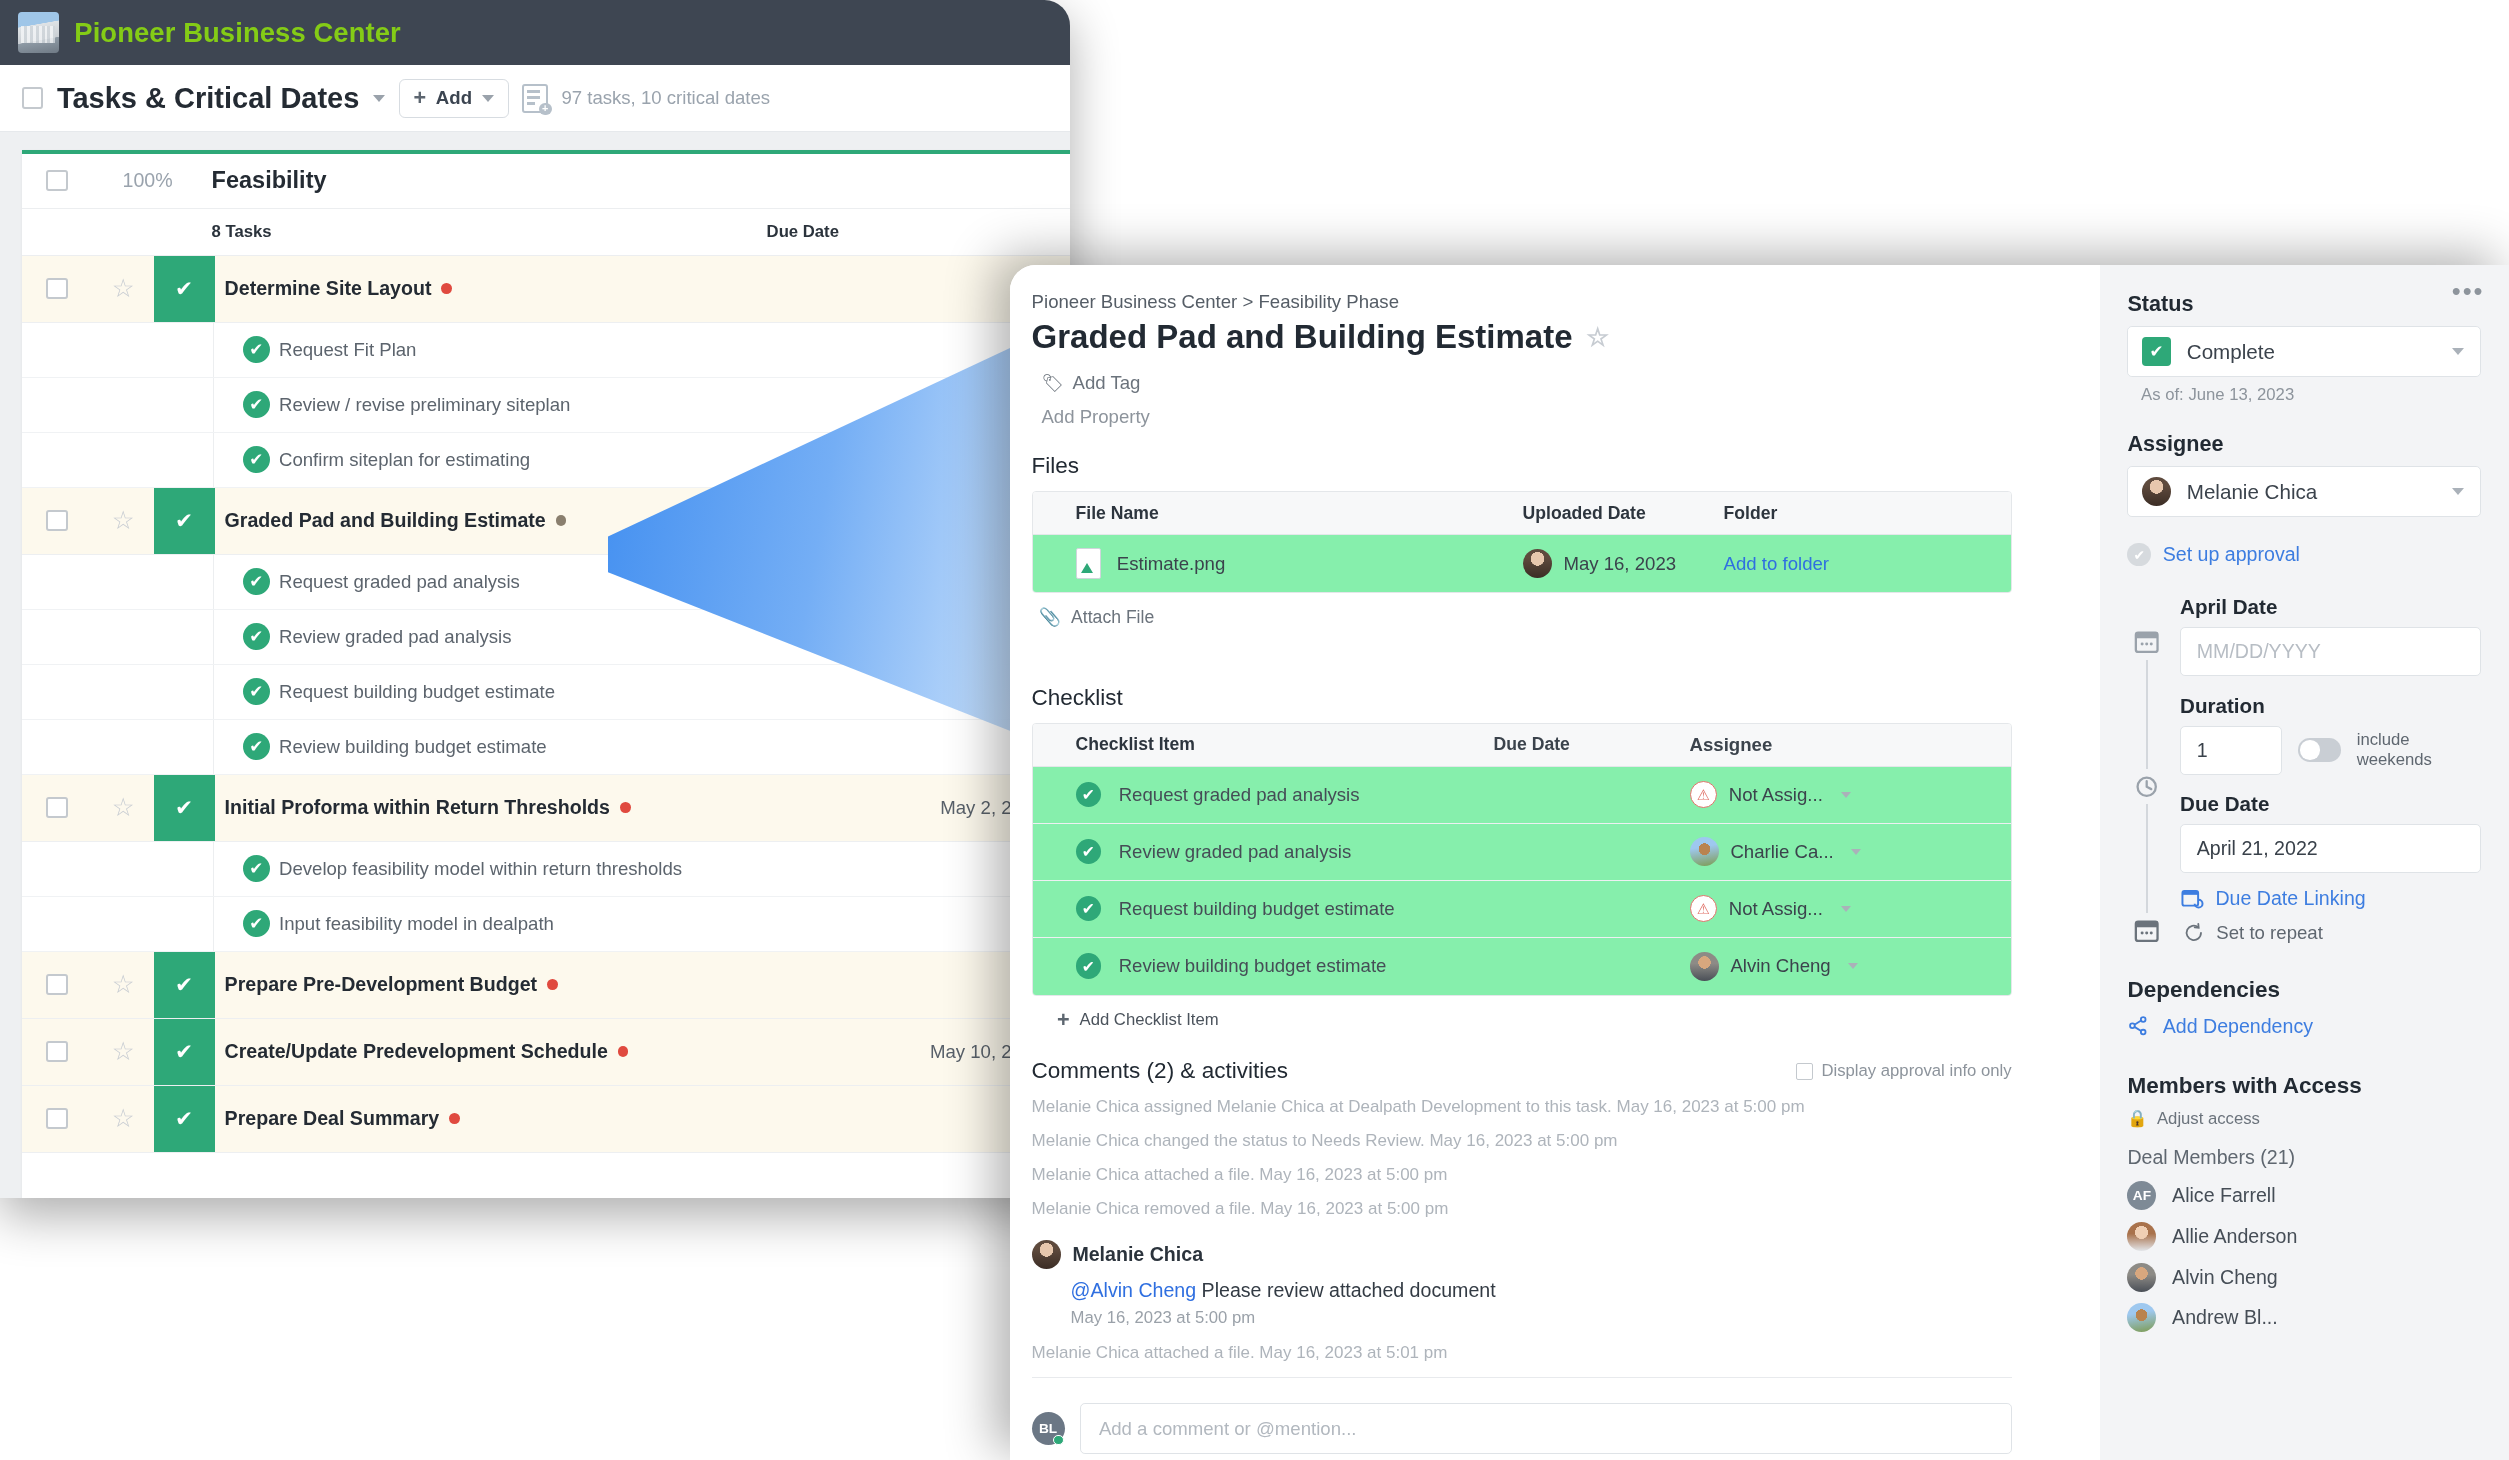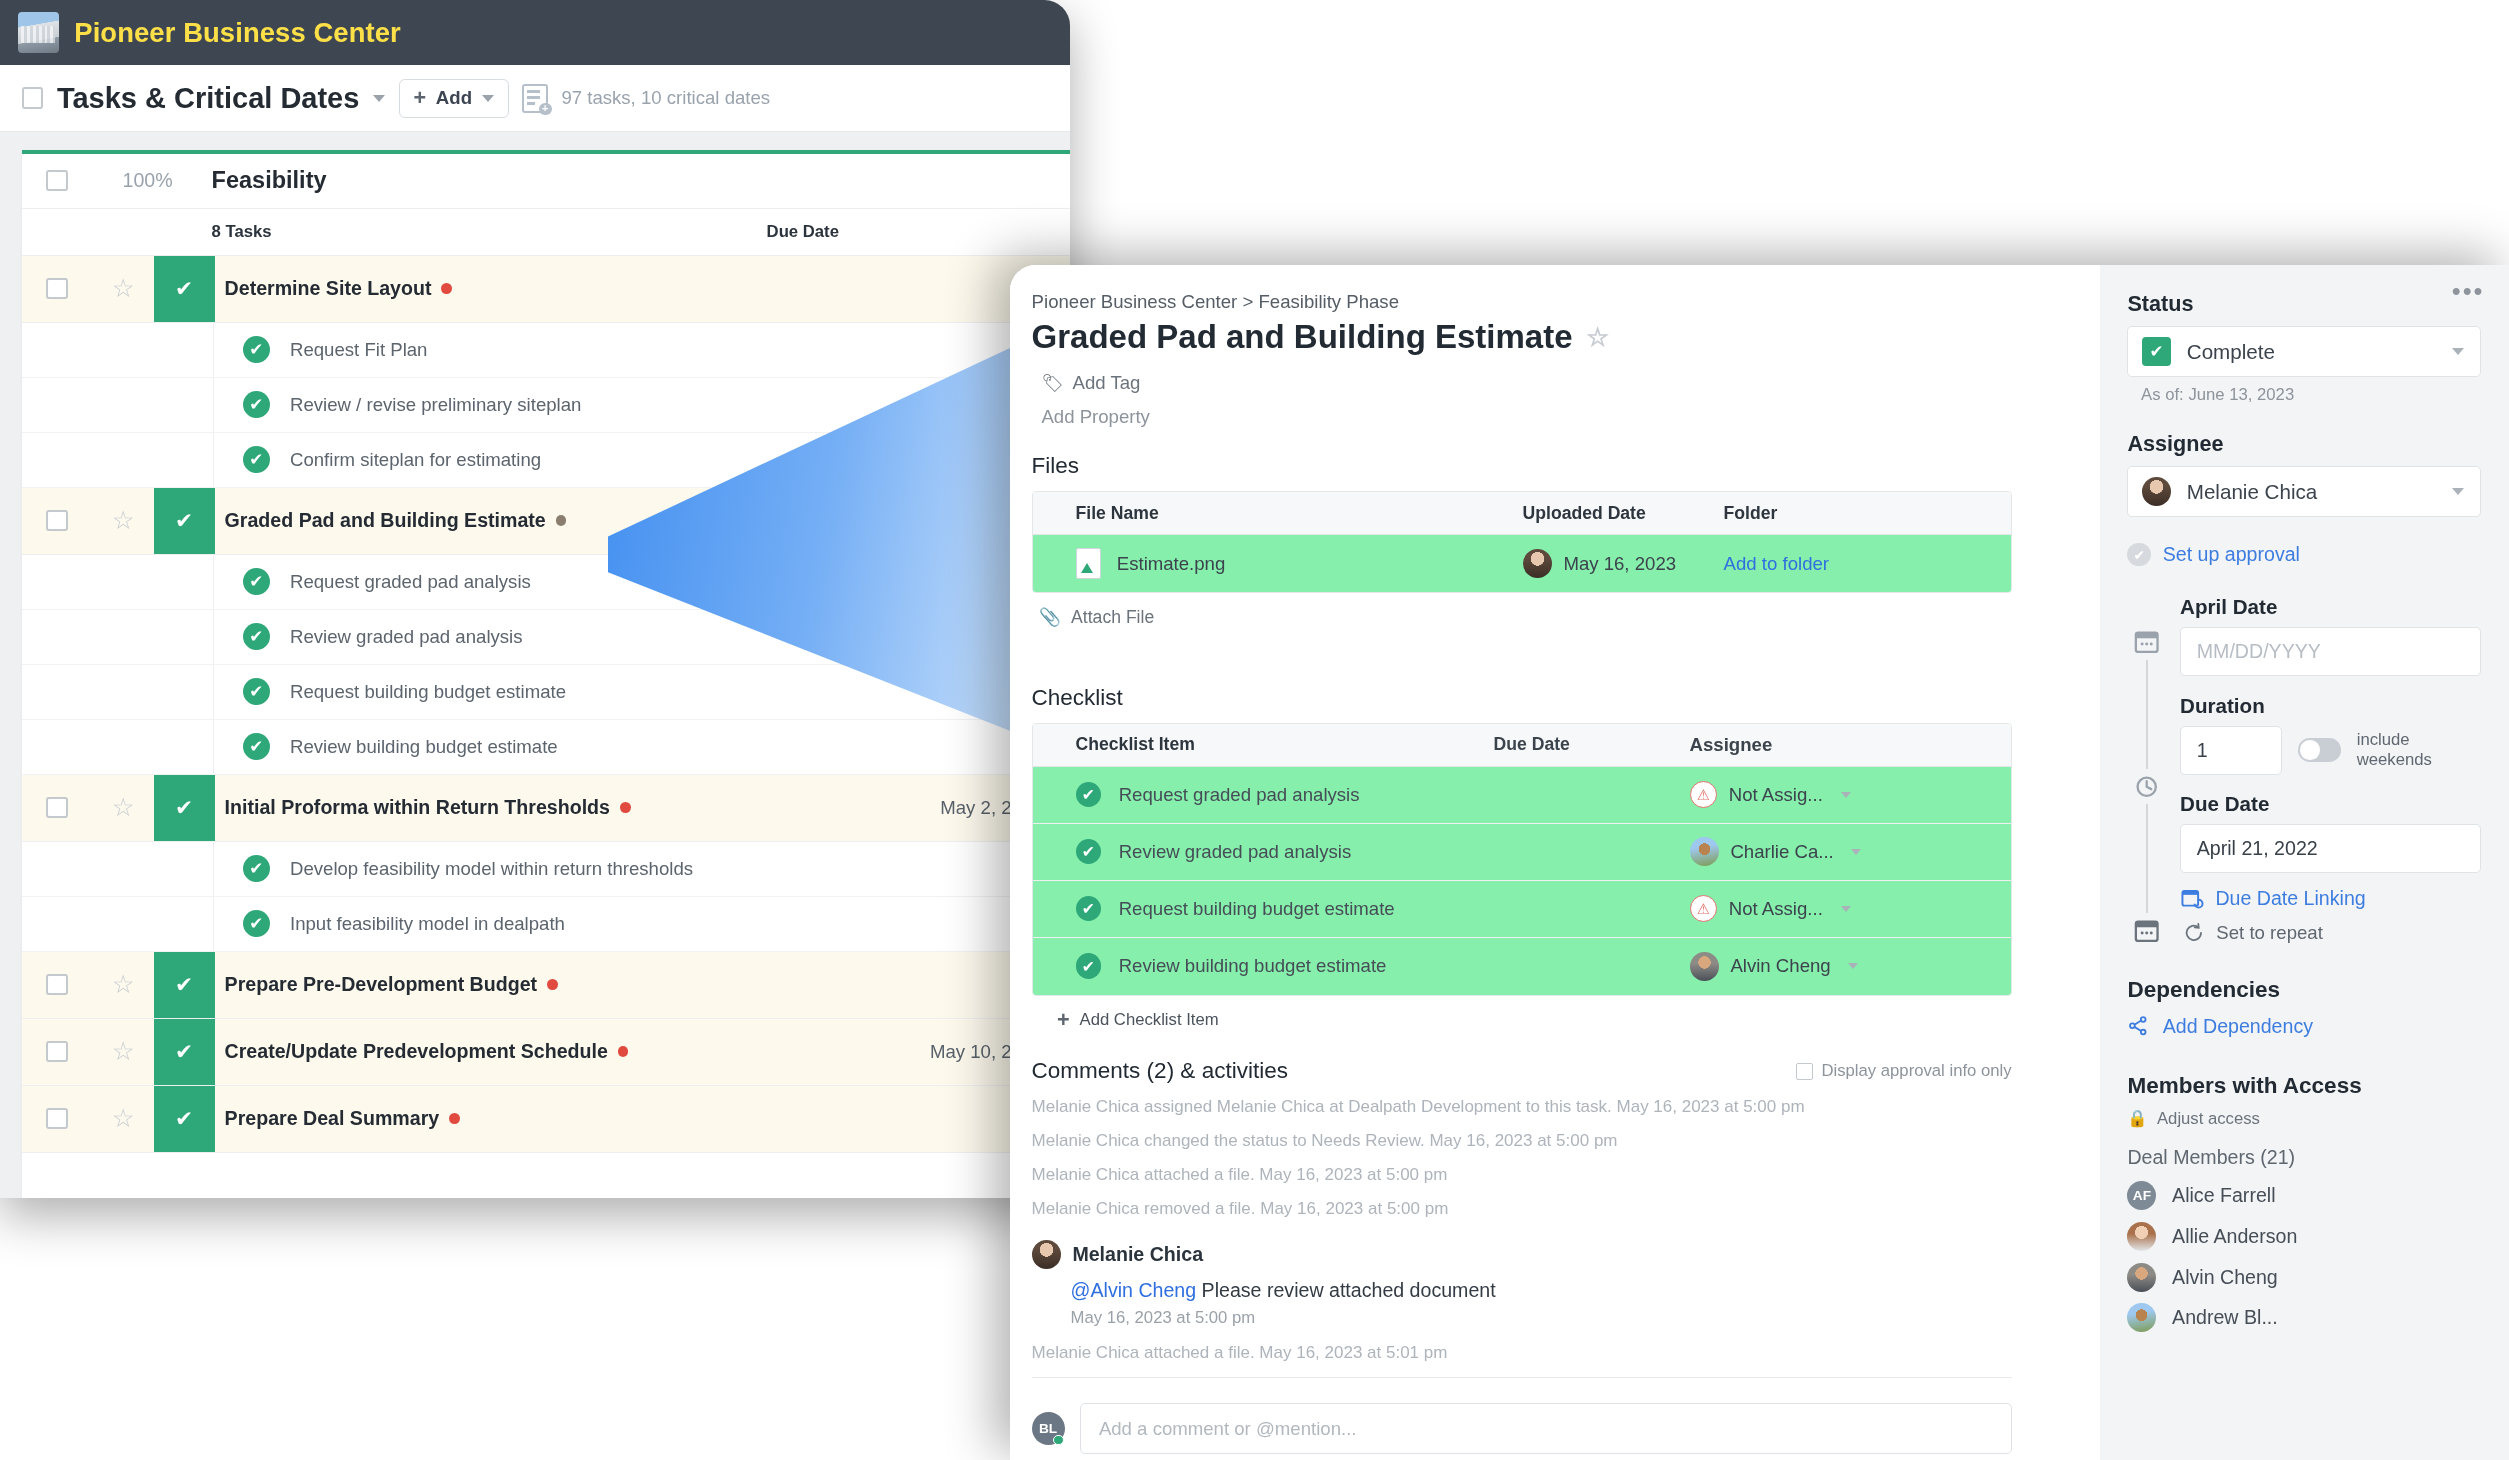--- a/index.html
+++ b/index.html
@@ -25,21 +25,21 @@
   .deal-thumb {
     width: 41px; height: 41px; border-radius: 3.9px; flex: none;
     background: linear-gradient(170deg,#9fc6e8 0%,#9fc6e8 32%,#dfe3e6 33%,#c9ced3 66%,#8e9aa5 67%,#6f7a85 100%);
     position: relative; overflow:hidden;
   }
   .deal-thumb::after {
     content:""; position:absolute; left:3.9px; right:3.9px; top:13.7px; height:17.6px;
     background: repeating-linear-gradient(90deg,#f2f4f6 0 2.9px, #cfd5da 2.9px 5.9px);
     opacity:.85;
   }
-  .lw-title { color:#fde047; font-size: 27.4px; font-weight: 700; letter-spacing:0.1px; }
+  .lw-title { color:#84cc16; font-size: 27.4px; font-weight: 700; letter-spacing:0.1px; }
 
   .lw-toolbar {
     height: 67px; background:#fff; display:flex; align-items:center; gap:13.7px;
     padding: 0 21.6px; border-bottom: 1px solid #e6e9ec;
   }
   .cb {
     width: 21.6px; height: 21.6px; border:2px solid #c4c9ce; border-radius:2.9px; background:#fff; flex:none;
   }
   .lw-toolbar .page-title { font-size: 29px; font-weight: 700; color:#242b33; white-space: nowrap;}
   .caret { width:0;height:0;border-left:6.9px solid transparent;border-right:6.9px solid transparent;border-top:7.8px solid #9aa2ab;}
@@ -74,21 +74,21 @@
   .c-status { width: 61px; background:#2ea878; display:flex; align-items:center; justify-content:center; color:#fff; font-size:21.6px; flex:none;}
   .task-name { flex:1; display:flex; align-items:center; padding-left:10px; font-size:19.6px; font-weight:700; color:#242b33; gap:9.8px;}
   .dot { width:10.8px; height:10.8px; border-radius:50%; background:#e04a3f; display:inline-block; }
   .dot.grey { background:#8a7f6e; }
   .task-due { width: 225px; display:flex; align-items:center; justify-content:flex-end; padding-right:27.4px; font-size:18.6px; color:#59616a;}
 
   .check-row { display:flex; align-items:center; height:55px; background:#fff; border-bottom:1px solid #f0f2f4;}
   .check-row .spacer { width: 192px; border-right:1px solid #eceef0; height:100%;}
   .cmark { width: 27.4px; height:27.4px; border-radius:50%; background:#2ea878; color:#fff; font-size:16.7px;
            display:flex; align-items:center; justify-content:center; margin-left: 29px; flex:none;}
-  .check-label { font-size:18.6px; color:#5c646d; padding-left: 20px; }
+  .check-label { font-size:18.6px; color:#5c646d; padding-left: 9px; }
 
   
   .beam {
     position:absolute; left: 608px; top: 279px; width: 549px; height: 510px;
     background: linear-gradient(100deg, #3f8df0 0%, #74aef5 40%, #bcd9fa 72%, rgba(255,255,255,0) 100%);
     clip-path: polygon(0% 50.5%, 0% 57.5%, 100% 100%, 100% 0%);
     pointer-events:none;
   }
 
   

